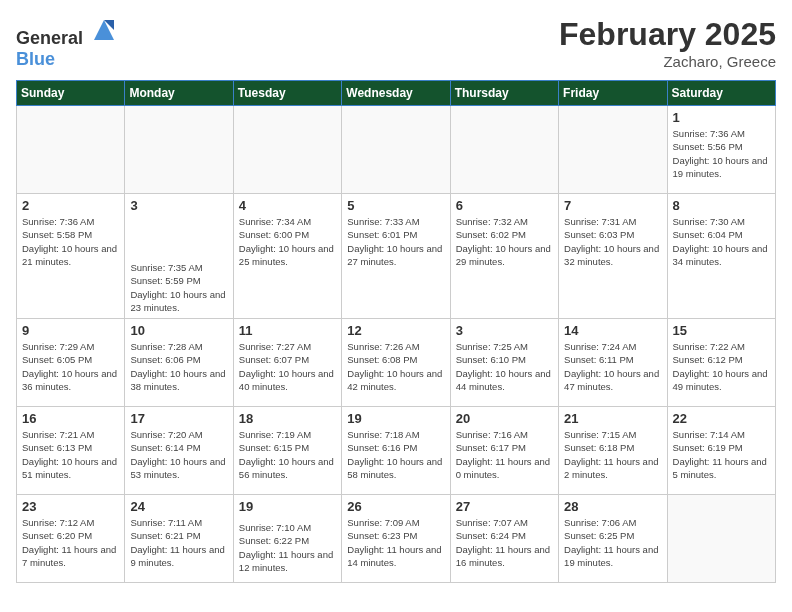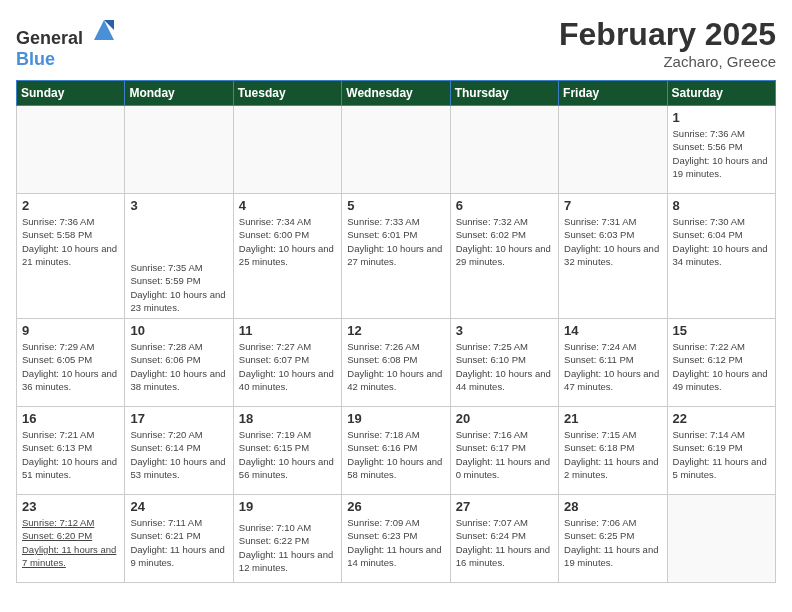--- a/index.html
+++ b/index.html
@@ -262,21 +262,21 @@
         <td>
           <span class="day-number">22</span>
           <div class="day-info" style="white-space: pre-line;">Sunrise: 7:14 AM
 Sunset: 6:19 PM
 Daylight: 11 hours and 5 minutes.</div>
         </td>
       </tr>
       <tr>
         <td>
           <span class="day-number">23</span>
-          <div class="day-info" style="white-space: pre-line; text-decoration: underline;">Sunrise: 7:12 AM
+          <div class="day-info" style="white-space: pre-line;">Sunrise: 7:12 AM
 Sunset: 6:20 PM
 Daylight: 11 hours and 7 minutes.</div>
         </td>
         <td>
           <span class="day-number">24</span>
           <div class="day-info" style="white-space: pre-line;">Sunrise: 7:11 AM
 Sunset: 6:21 PM
 Daylight: 11 hours and 9 minutes.</div>
         </td>
         <td>

